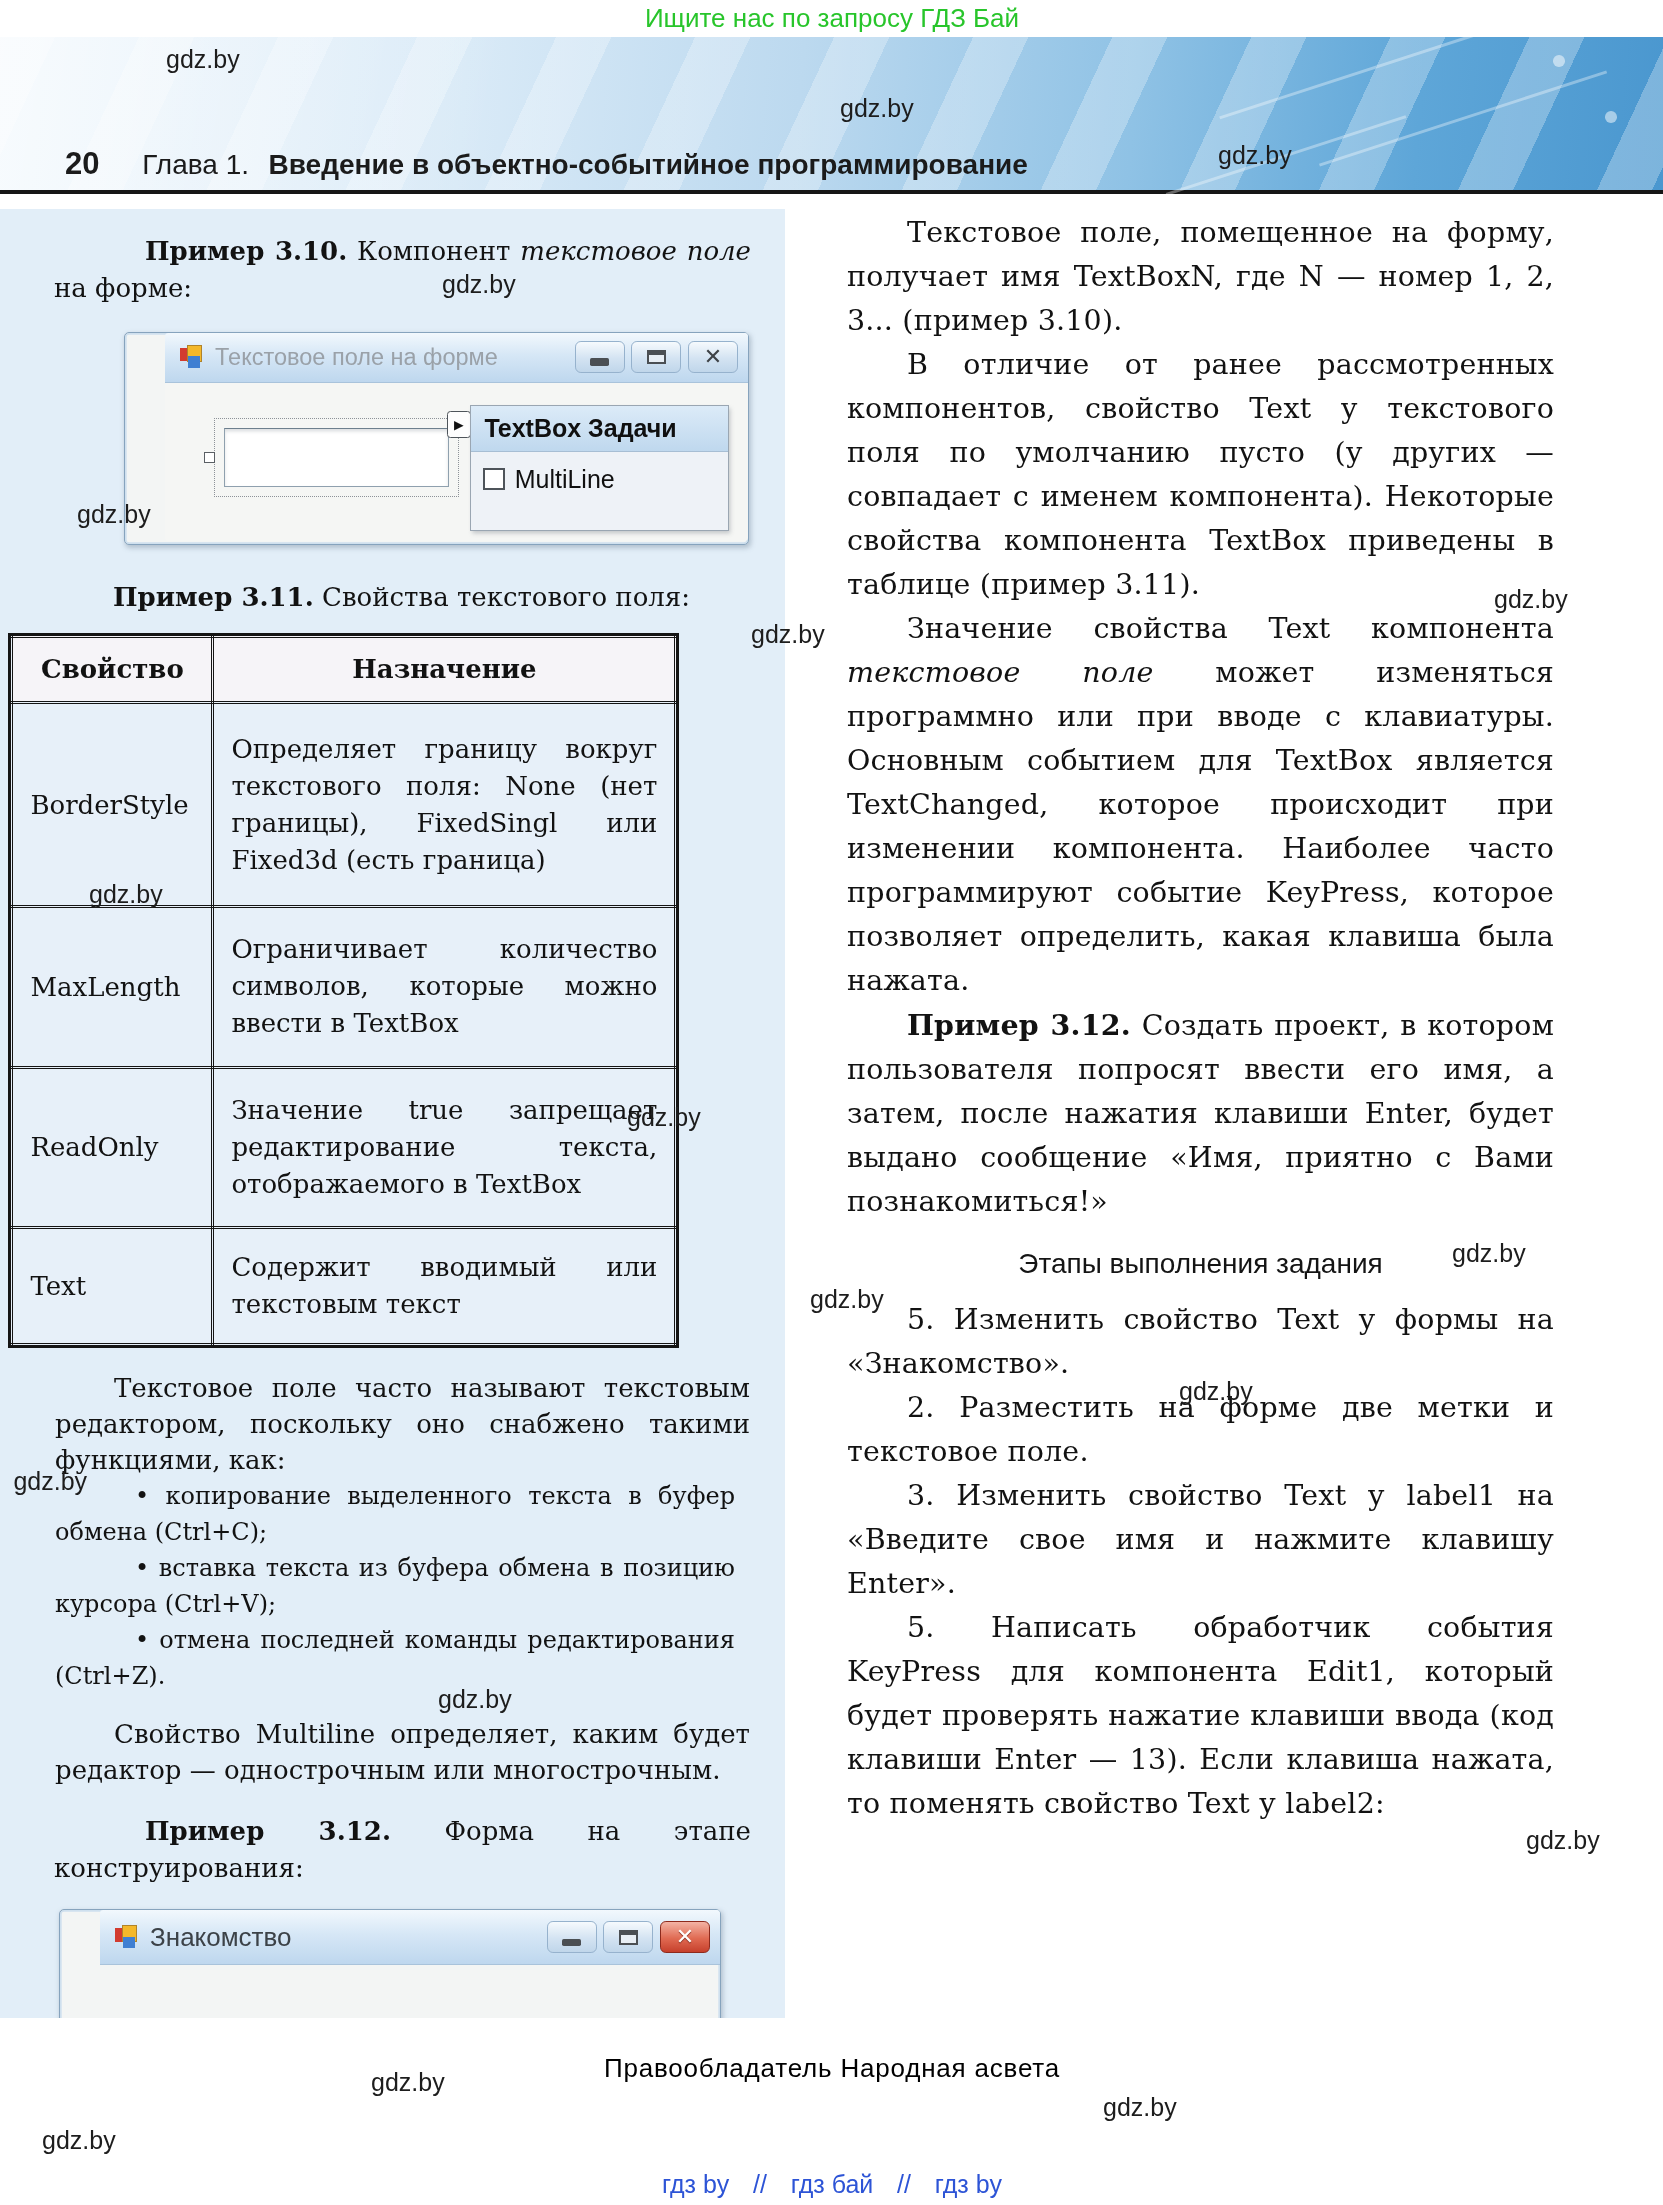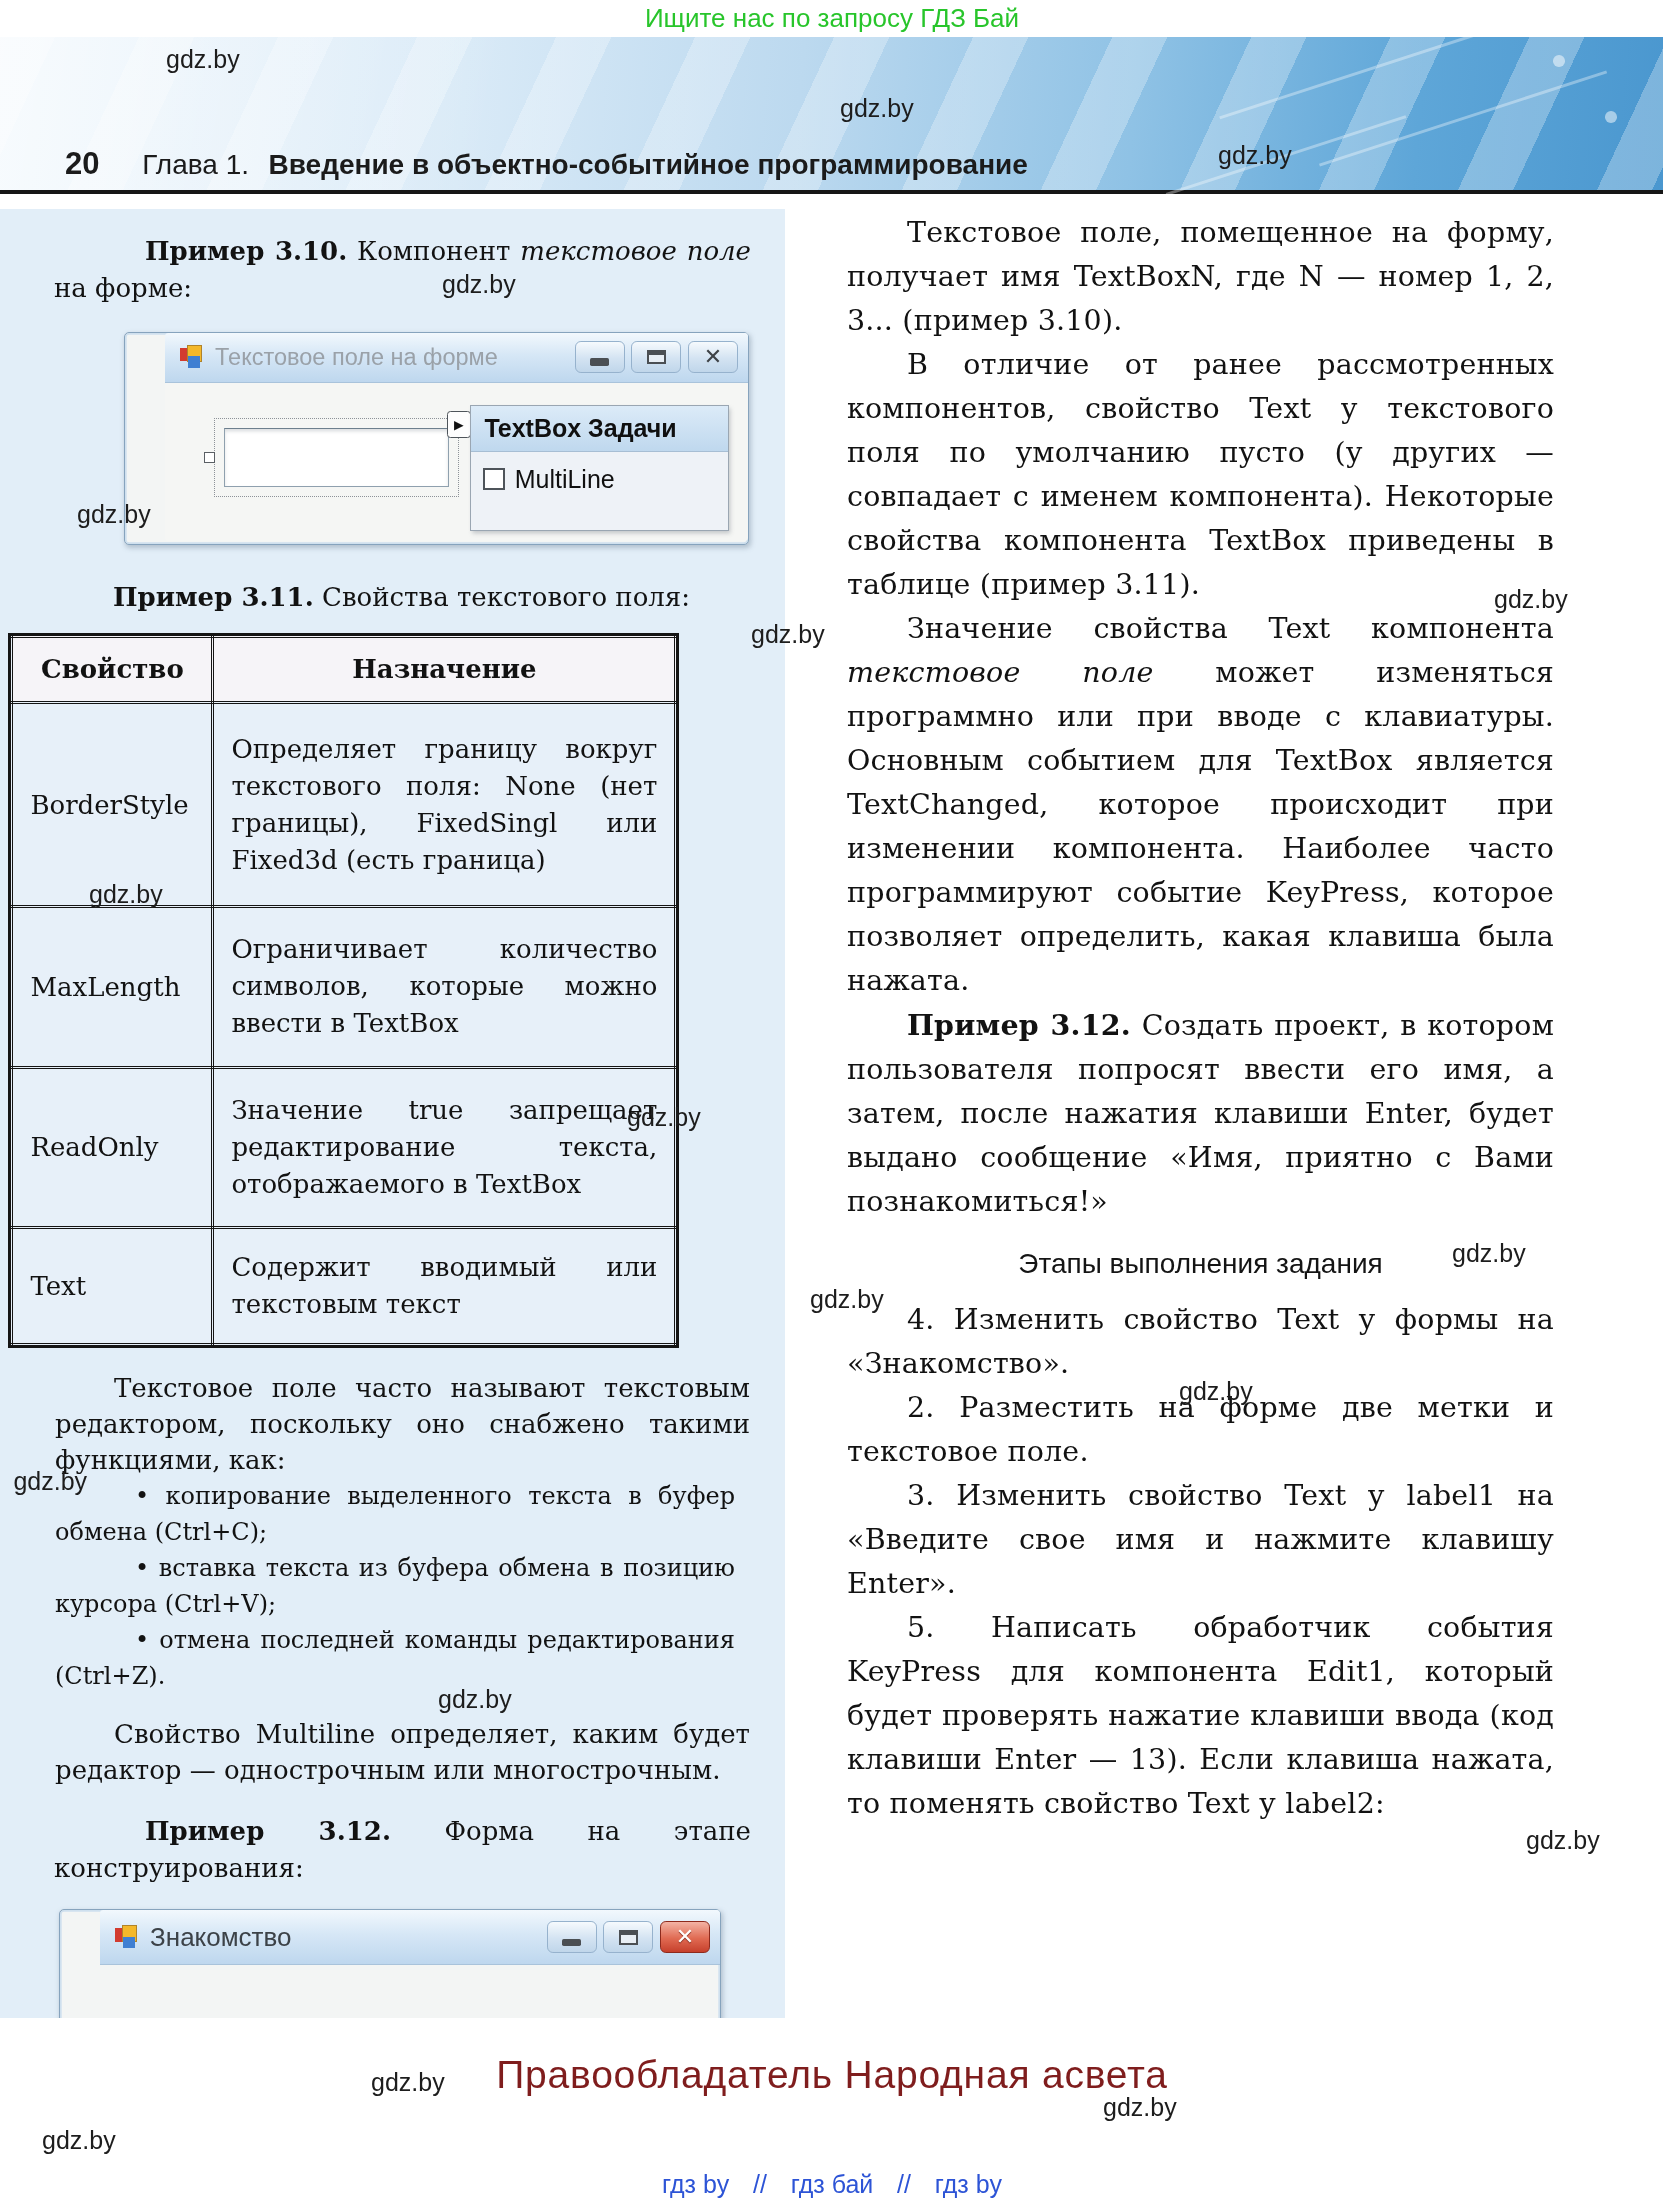--- a/index.html
+++ b/index.html
@@ -147,21 +147,21 @@
     display:flex;align-items:center;padding:13.4px 0 0 11.7px;
     font-family:"Liberation Sans", sans-serif;font-size:25px;color:#101010;
   }
   .checkbox{
     width:22px;height:22px;background:#ffffff;border:2.5px solid #4e545a;margin-right:10px;
     box-sizing:border-box;flex:0 0 auto;
   }
   
   .copyright{
     position:absolute;top:2053px;left:0;width:100%;text-align:center;
-    font-family:"Liberation Sans", sans-serif;font-size:39px;color:#7f1d1d;
+    font-family:"Liberation Sans", sans-serif;font-size:26px;color:#000000;
     letter-spacing:0.8px;
   }
   .bottom-links{
     position:absolute;top:2170px;left:0;width:100%;text-align:center;
     font-family:"Liberation Sans", sans-serif;font-size:25px;color:#2d54d6;
   }
   .bottom-links span{margin:0 8.4px;}
 </style>
 </head>
 <body>
@@ -290,21 +290,21 @@
 <div class="right-col">
   <p>Текстовое поле, помещенное на форму, получает имя TextBoxN, где N — номер 1, 2, 3... (пример 3.10).</p>
   <p>В отличие от ранее рассмотренных компонентов, свойство Text у текстового поля по умолчанию пусто (у других — совпадает с именем компонента). Некоторые свойства компонента TextBox приведены в таблице (пример 3.11).</p>
   <p>
     <span>Значение свойства Text компонента </span><i>текстовое поле</i><span> может изменяться программно или при вводе с клавиатуры. Основным событием для TextBox является TextChanged, которое происходит при изменении компонента. Наиболее часто программируют событие KeyPress, которое позволяет определить, какая клавиша была нажата.</span>
   </p>
   <p>
     <b>Пример 3.12.</b><span> Создать проект, в котором пользователя попросят ввести его имя, а затем, после нажатия клавиши Enter, будет выдано сообщение «Имя, приятно с Вами познакомиться!»</span>
   </p>
   <div class="subhead">Этапы выполнения задания</div>
-  <p>4. Изменить свойство Text у формы на «Знакомство».</p>
+  <p>5. Изменить свойство Text у формы на «Знакомство».</p>
   <p>2. Разместить на форме две метки и текстовое поле.</p>
   <p>3. Изменить свойство Text у label1 на «Введите свое имя и нажмите клавишу Enter».</p>
   <p>5. Написать обработчик события KeyPress для компонента Edit1, который будет проверять нажатие клавиши ввода (код клавиши Enter — 13). Если клавиша нажата, то поменять свойство Text у label2:</p>
 </div>
 
 <span class="wm" style="left:166px;top:45px;">gdz.by</span>
 <span class="wm" style="left:840px;top:94px;">gdz.by</span>
 <span class="wm" style="left:1218px;top:141px;">gdz.by</span>
 <span class="wm" style="left:442px;top:270px;">gdz.by</span>
 <span class="wm" style="left:77px;top:500px;">gdz.by</span>

